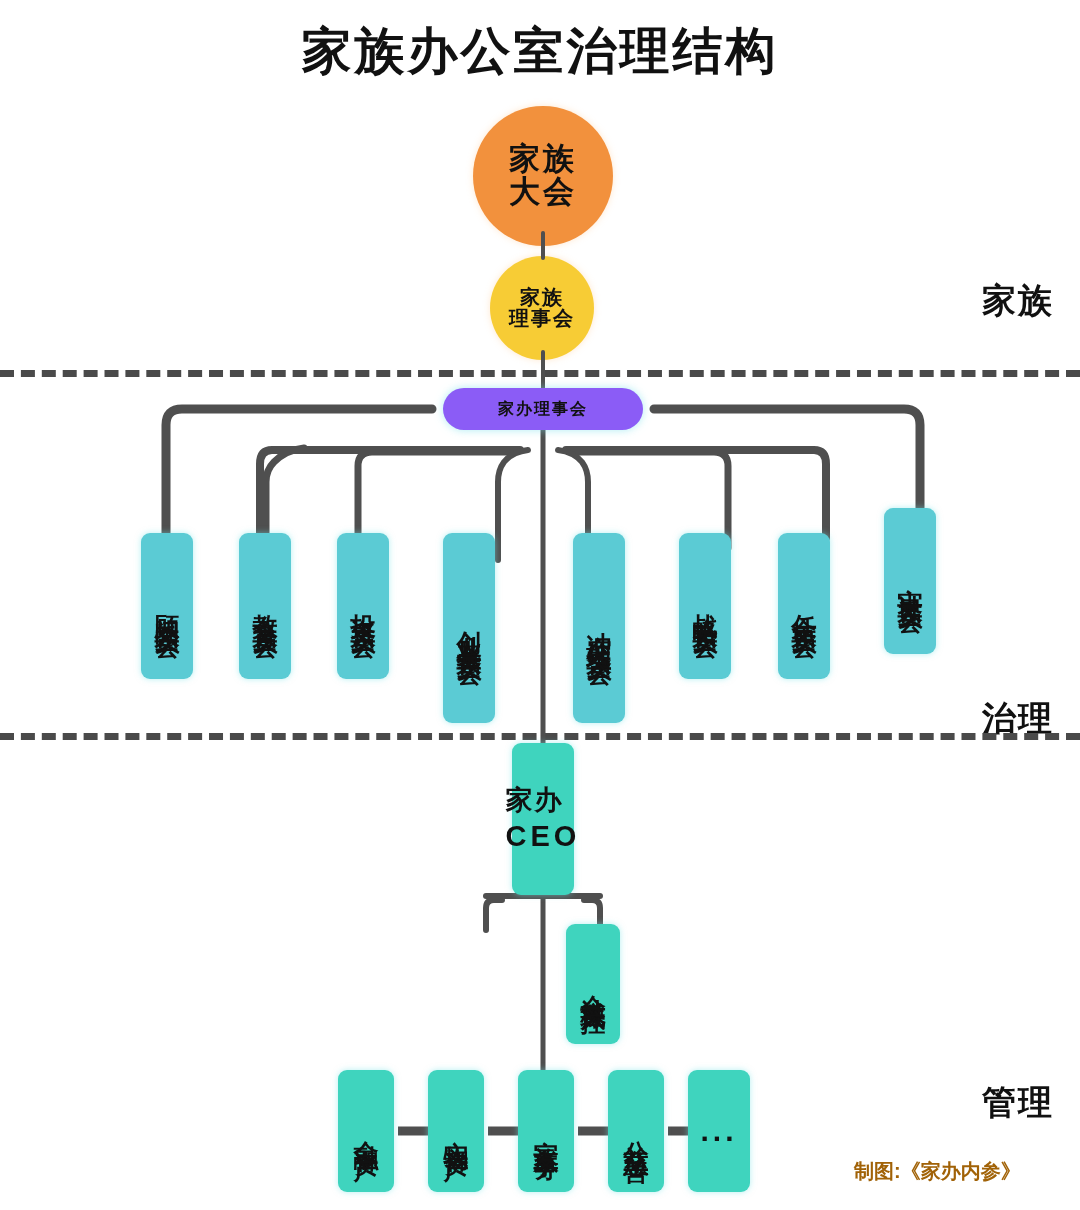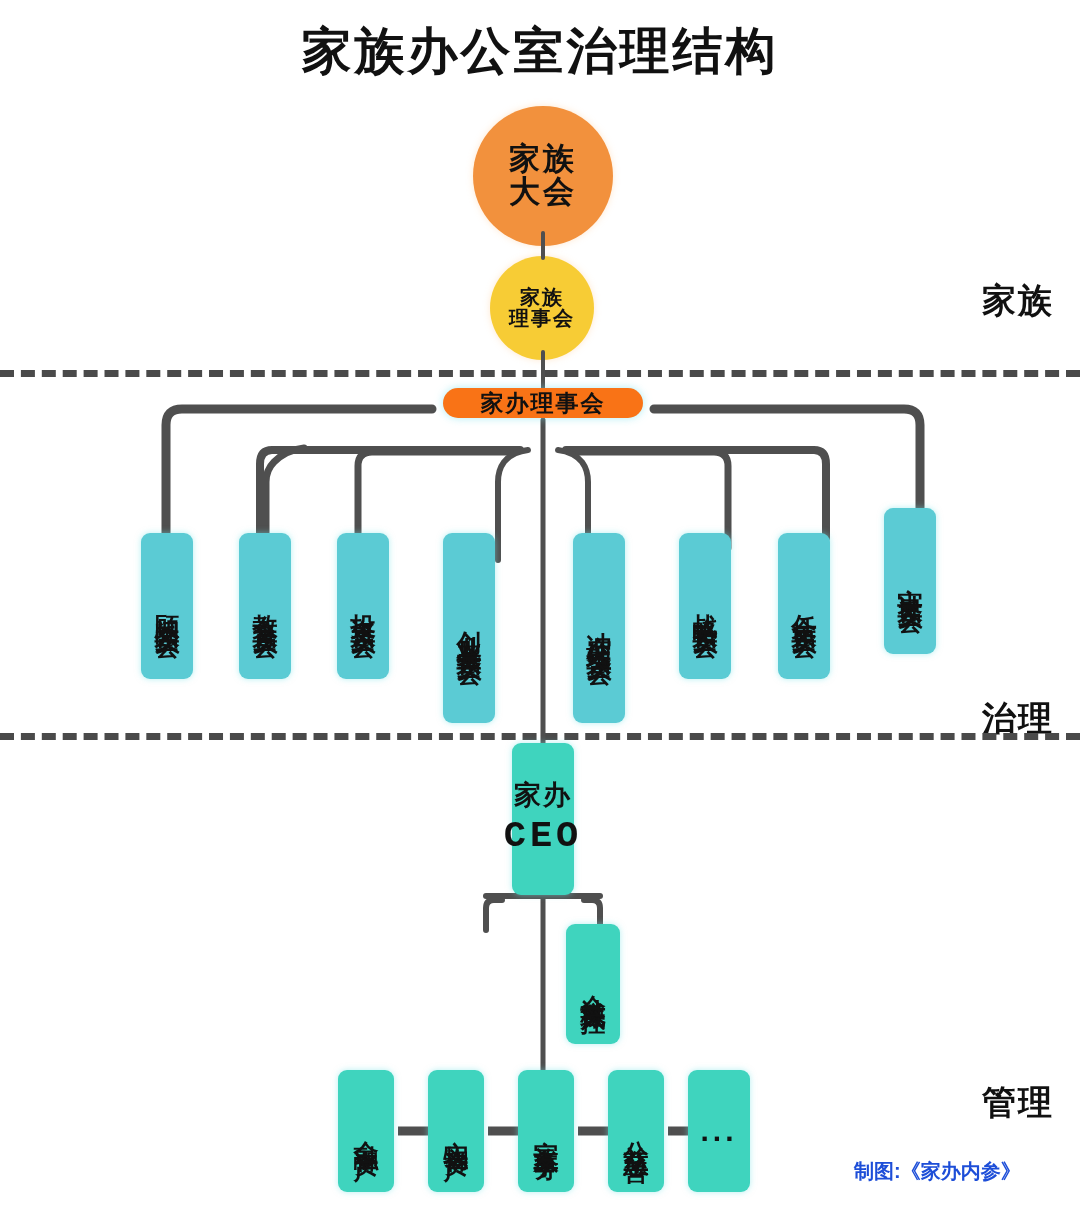--- a/index.html
+++ b/index.html
@@ -26,21 +26,21 @@
   }
 
   
   .band-label {
     position: absolute;
     font-size: 34px; font-weight: 700; color: #111;
     letter-spacing: 2px; white-space: nowrap;
   }
   .credit {
     position: absolute;
-    font-size: 20px; font-weight: 700; color: #1d4ed8;
+    font-size: 20px; font-weight: 700; color: #a16207;
     white-space: nowrap;
   }
 
   
   .circle {
     position: absolute; border-radius: 50%;
     display: flex; flex-direction: column;
     align-items: center; justify-content: center;
     color: #111; font-weight: 700; line-height: 1.05;
     box-shadow: 0 0 7px rgba(255,190,120,.35);
@@ -66,25 +66,25 @@
     border-radius: 40px;
     display: flex; align-items: center; justify-content: center;
     font-weight: 700; color: #111;
     box-shadow: 0 0 8px rgba(120,225,235,.6);
     z-index: 5;
   }
 
   
   .ceo-inner {
     display: flex; flex-direction: column;
-    align-items: center; justify-content: center;
+    justify-content: center;
     line-height: 1.25;
   }
   .ceo-inner .cn { font-size: 27px; letter-spacing: 2px; }
-  .ceo-inner .en { font-size: 37px; letter-spacing: 4px; font-family: Liberation Mono, monospace; }
+  .ceo-inner .en { font-size: 29px; letter-spacing: 4px; }
 
   .cfo-label { font-size: 29px; font-weight: 700; letter-spacing: 3px; }
   .dots-label { font-size: 30px; font-weight: 700; letter-spacing: 4px; color:#111; }
 
   
   #wires { position: absolute; left: 0; top: 0; width: 1080px; height: 1210px; z-index: 1; }
   #wires2 { position: absolute; left: 0; top: 0; width: 1080px; height: 1210px; z-index: 2; }
 </style>
 </head>
 <body>
@@ -135,21 +135,21 @@
 
   <div class="circle" style="left:490px; top:256px; width:104px; height:104px; background:#F7CC35; font-size:20px; letter-spacing:2px;">
     <span>家族</span>
     <span>理事会</span>
   </div>
 
   <div class="band-label" style="left:982px; top:278px;">家族</div>
 
   <div class="divider" style="top:370px;"></div>
 
-  <div class="pill" style="left:443px; top:388px; width:200px; height:30px; background:#f97316; font-size:23px; letter-spacing:2px;">
+  <div class="pill" style="left:443px; top:388px; width:200px; height:42px; background:#8b5cf6; font-size:16px; letter-spacing:2px;">
     <span>家办理事会</span>
   </div>
 
   <div class="node" style="left:141px; top:533px; width:52px; height:146px; background:#5BCBD4;">
     <span class="vtext" style="font-size:25px;">顾问委员会</span>
   </div>
 
   <div class="node" style="left:239px; top:533px; width:52px; height:146px; background:#5BCBD4;">
     <span class="vtext" style="font-size:25px;">教育委员会</span>
   </div>

